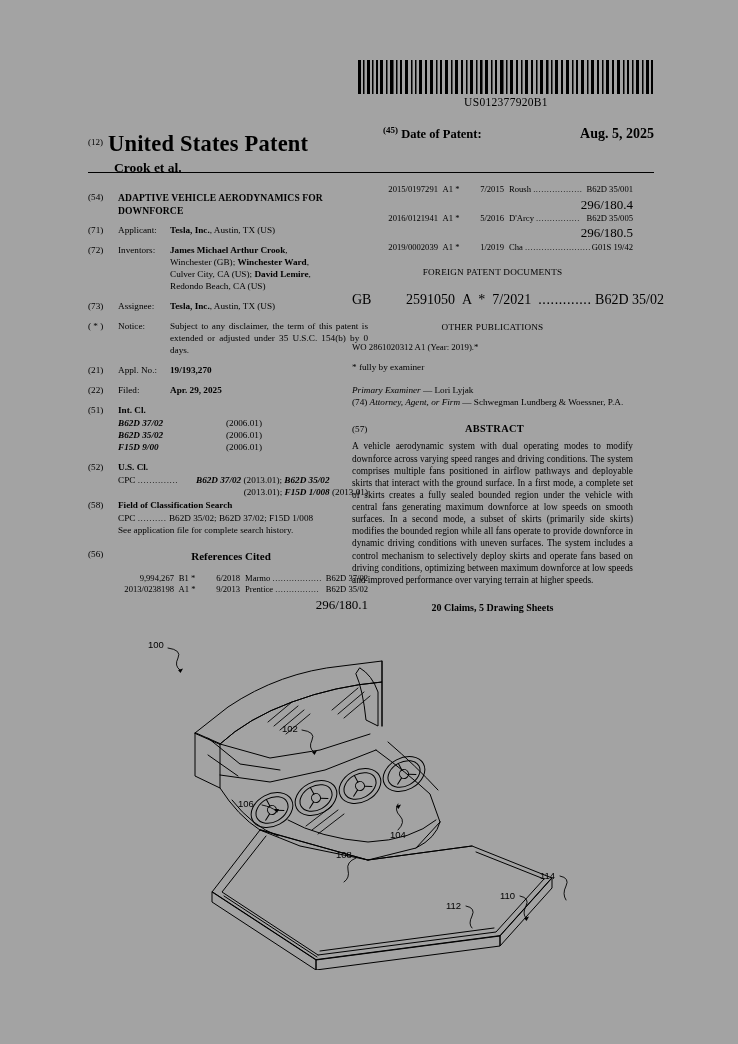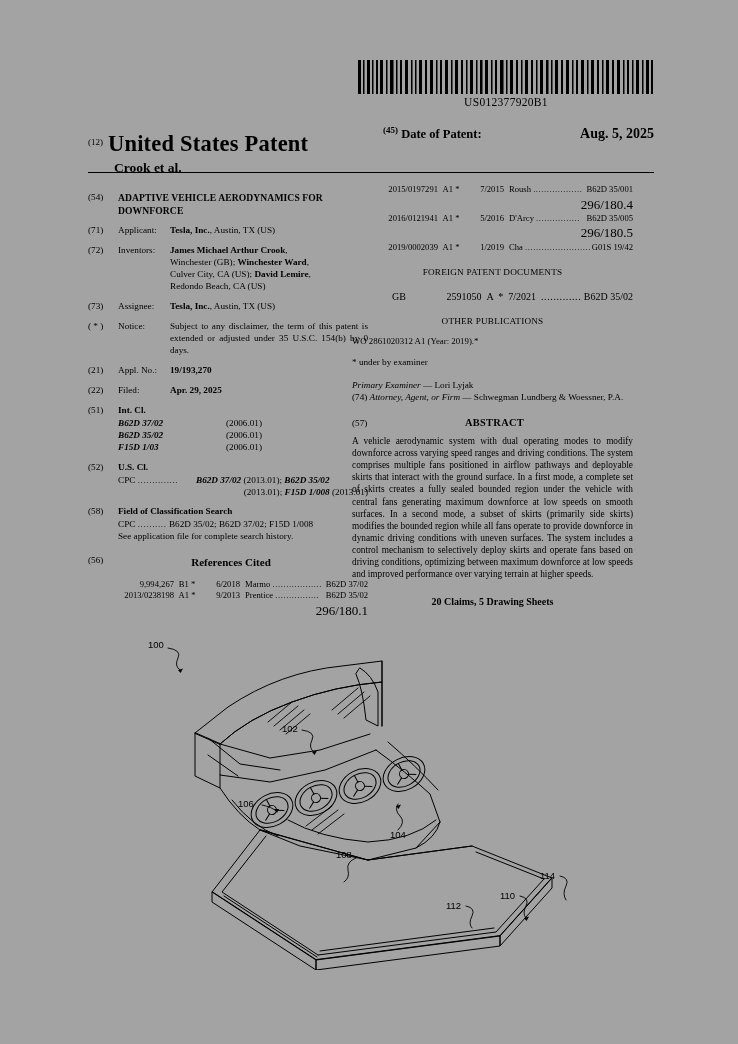--- a/index.html
+++ b/index.html
@@ -186,24 +186,23 @@
   .ref-row .c-cls  { text-align: right; flex:0 0 auto; }
   .ref-sub {
     text-align: right;
     font-size: 13px;
     line-height: 1.34;
   }
   .dots { letter-spacing: 0.6px; }
 
   .fgn-row {
     display: flex;
-    font-size: 10px;
+    font-size: 14px;
     line-height: 1.4;
     white-space: nowrap;
-    text-align: right;
   }
   .fgn-row .f-cc { width: 54px; flex:0 0 auto; }
   .fgn-row .f-no { flex: 1; }
 
   .otherpub-head {
     text-align: center;
     font-size: 9.2px;
     letter-spacing: 0.2px;
     margin: 12px 0 8px 0;
   }
@@ -398,27 +397,27 @@
         <div class="intcl-head">Int. Cl.</div>
         <div class="intcl-row">
           <span class="code">B62D 37/02</span>
           <span>(2006.01)</span>
         </div>
         <div class="intcl-row">
           <span class="code">B62D 35/02</span>
           <span>(2006.01)</span>
         </div>
         <div class="intcl-row">
-          <span class="code">F15D 1/03</span>
+          <span class="code">F15D 9/00</span>
           <span>(2006.01)</span>
         </div>
       </span>
     </div>
 
-    <div class="fld" style="margin-bottom:8px;">
+    <div class="fld" style="margin-bottom:2px;">
       <span class="num">(52)</span>
       <span class="body">
         <div class="intcl-head">U.S. Cl.</div>
         <div class="uscl-cpc">
           <span class="w1"><span>CPC</span>
             <span class="dots">..............</span></span>
           <span><b class="i">B62D 37/02</b><span> (2013.01); </span><b class="i">B62D 35/02</b></span>
         </div>
         <div class="uscl-indent"><span>(2013.01); </span><b class="i">F15D 1/008</b><span> (2013.01)</span></div>
       </span>
@@ -499,21 +498,21 @@
       <span class="f-no"><span>2591050</span>
         &nbsp;<span>A</span>
         &nbsp;<span>*</span>
         &nbsp;<span>7/2021</span>
         &nbsp;<span class="dots">.............</span>
         <span>B62D 35/02</span></span>
     </div>
 
     <div class="otherpub-head">OTHER PUBLICATIONS</div>
     <div class="pub-line">WO 2861020312 A1 (Year: 2019).*</div>
-    <div class="cited-line">* under by examiner</div>
+    <div class="cited-line">* fully by examiner</div>
 
     <div class="exam-line"><i>Primary Examiner</i><span> — Lori Lyjak</span></div>
     <div class="exam-line"><span>(74)</span>
       <i>Attorney, Agent, or Firm</i><span> — Schwegman Lundberg &amp; Woessner, P.A.</span></div>
 
     <div class="abs-head">
       <span class="n">(57)</span>
       <span class="t">ABSTRACT</span>
     </div>
     <div class="abstract">A vehicle aerodynamic system with dual operating modes to modify downforce across varying speed ranges and driving conditions. The system comprises multiple fans positioned in airflow pathways and deployable skirts that interact with the ground surface. In a first mode, a complete set of skirts creates a fully sealed bounded region under the vehicle with central fans generating maximum downforce at low speeds on smooth surfaces. In a second mode, a subset of skirts (primarily side skirts) modifies the bounded region while all fans operate to provide downforce in dynamic driving conditions with uneven surfaces. The system includes a control mechanism to selectively deploy skirts and operate fans based on driving conditions, optimizing between maximum downforce at low speeds and improved performance over varying terrain at higher speeds.</div>

